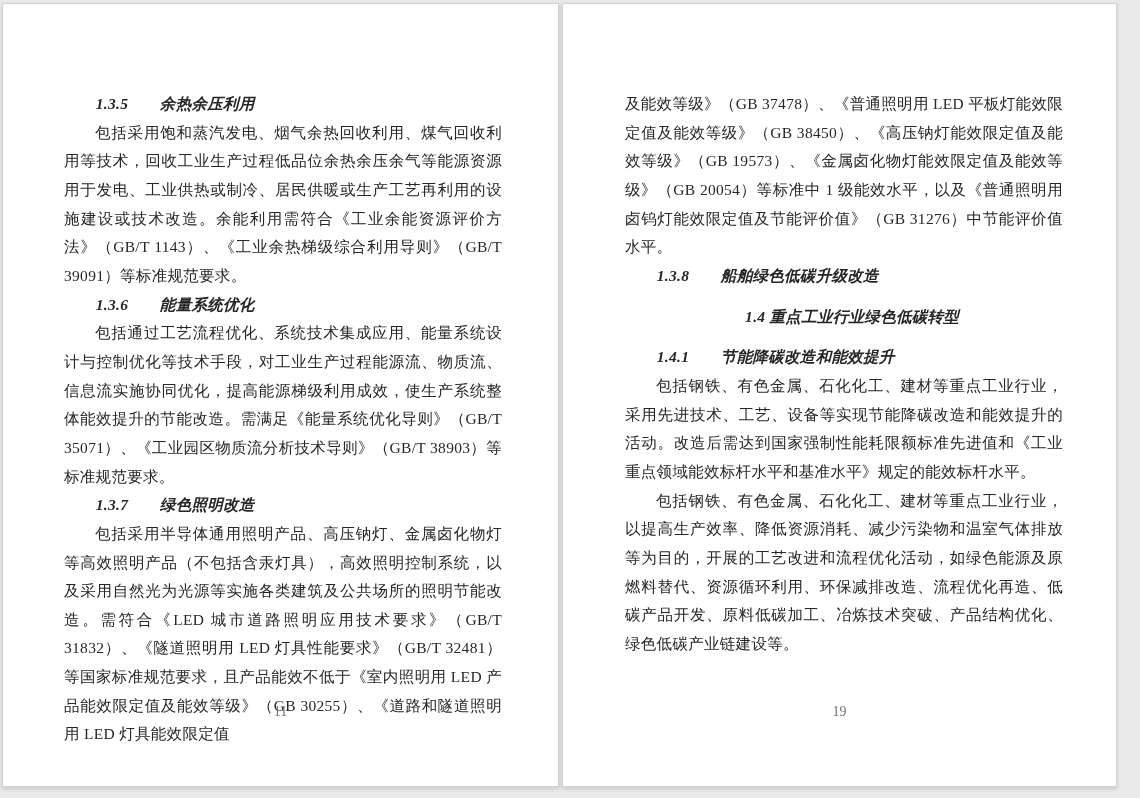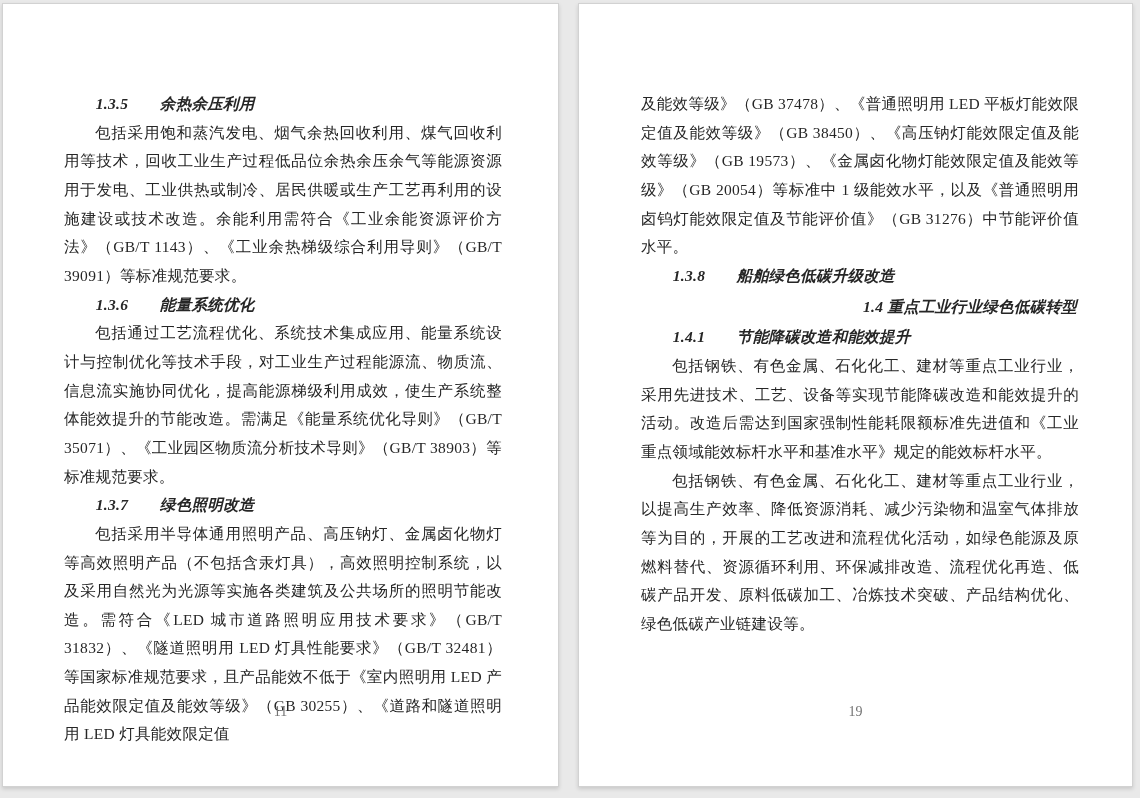--- a/index.html
+++ b/index.html
@@ -21,21 +21,21 @@
     position: absolute;
     top: 3px;
     height: 784px;
     background: #ffffff;
     border: 1px solid #d2d2d2;
     box-sizing: border-box;
     box-shadow: 0 2px 4px rgba(0,0,0,0.14);
     overflow: hidden;
   }
   .page-left  { left: 2px;   width: 557px; }
-  .page-right { left: 578px; width: 555px; }
+  .page-right { left: 562px; width: 555px; }
 
   .content {
     position: absolute;
     top: 86px;
     left: 61px;
     width: 438px;
     color: #262626;
     font-size: 15.5px;
     line-height: 28.65px;
     text-align: justify;
@@ -55,27 +55,27 @@
     margin: 0;
     font-size: 15.5px;
     font-weight: bold;
     font-style: italic;
     line-height: 28.65px;
     text-indent: 2.05em;
     text-align: left;
     letter-spacing: 0.3px;
   }
   .h2 {
-    margin: 2px;
+    margin: 12px;
     font-size: 15.5px;
     font-weight: bold;
     font-style: italic;
     line-height: 28.65px;
     text-indent: 1.05em;
-    text-align: right;
+    text-align: center;
     letter-spacing: 0.3px;
   }
   .pagenum {
     position: absolute;
     top: 698px;
     left: 0;
     width: 100%;
     text-align: center;
     font-size: 14px;
     line-height: 20px;

